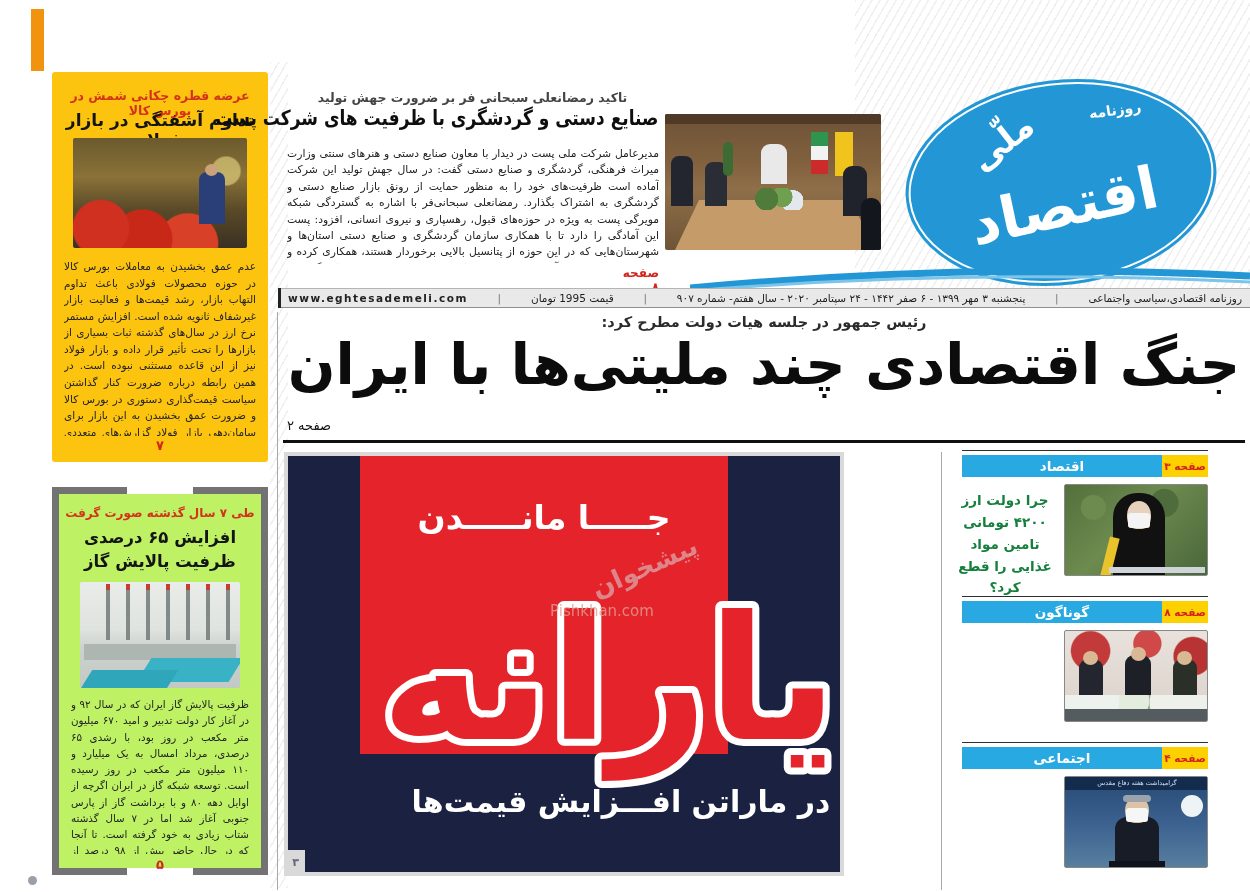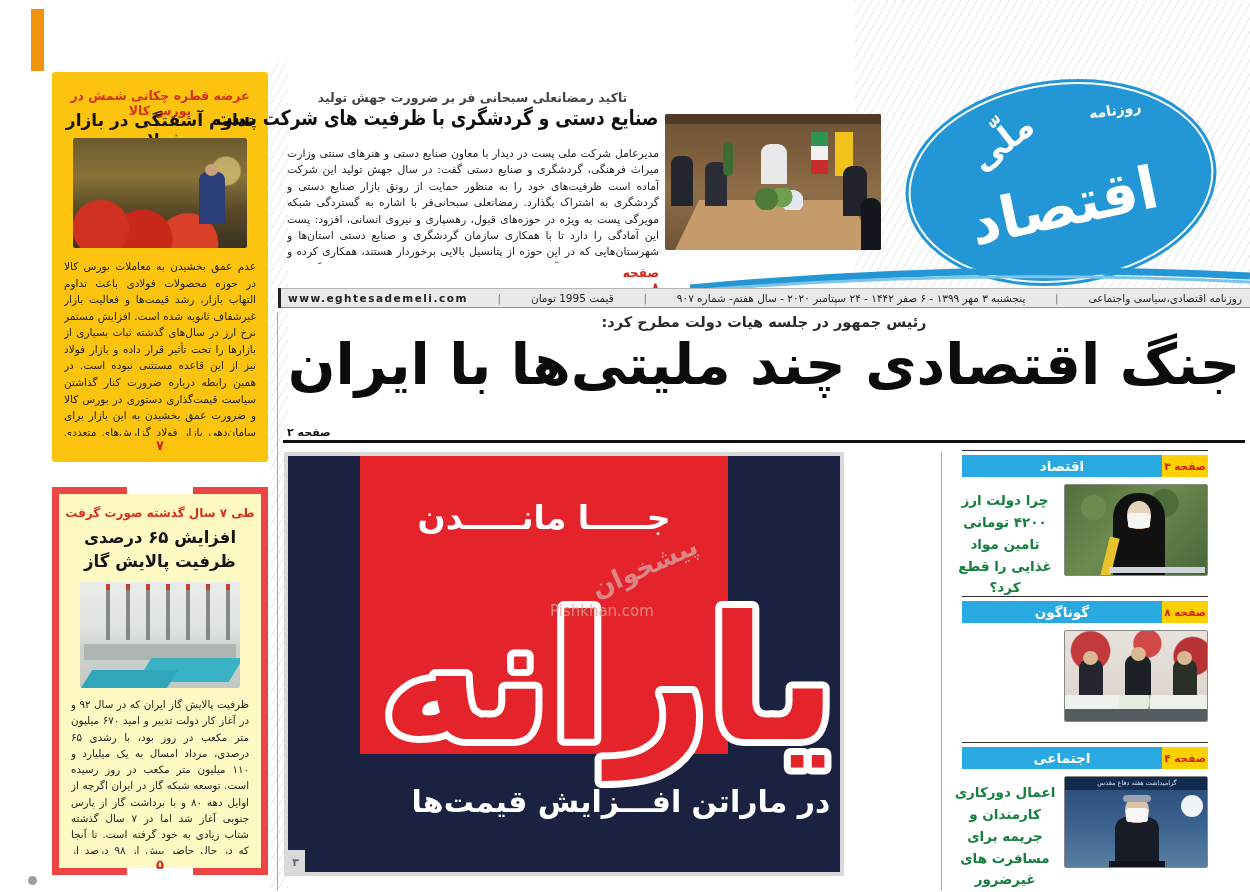--- a/index.html
+++ b/index.html
@@ -12,21 +12,21 @@
   .just { text-align:justify; }
 
   
   .ybox { background:#fcc40f; border-radius:3px; }
   .ybox .kicker { color:#d4321c; font-weight:bold; font-size:12.5px; }
   .ybox .head { color:#141414; font-weight:bold; font-size:17px; }
   .smallbody { font-size:10.5px; line-height:1.58; color:#222; }
   .pgnum { color:#d4231c; font-weight:bold; font-size:13px; }
 
   
-  .bframe { background:#fef9c3; border:7px solid #ef4444; }
+  .bframe { background:#bef264; border:7px solid #737373; }
   .bgap { background:#fff; height:7px; }
 
   
   .ph { overflow:hidden; border-radius:2px; }
 
   
   .infobar { background:#e9e9e9; border-top:1px solid #b5b5b5; border-bottom:1px solid #8f8f8f;
              display:flex; flex-direction:row; align-items:center; direction:rtl;
              font-size:10.5px; color:#1c1c1c; justify-content:space-between; padding:0 8px 0 10px; }
   .infobar .sep { color:#777; padding:0 6px; }
@@ -140,21 +140,21 @@
     <span class="sep">|</span>
     <span>قیمت 1995 تومان</span>
     <span class="sep">|</span>
     <span class="latin">www.eghtesademeli.com</span>
   </div>
   <div class="abs" style="left:278px;top:288px;width:3px;height:20px;background:#222"></div>
 
   <div class="abs" style="left:283px;top:310px;width:962px;height:130px">
     <div class="abs mainkicker center" style="left:0;top:4px;width:962px">رئیس جمهور در جلسه هیات دولت مطرح کرد:</div>
     <div class="abs mainhead center" style="left:0;top:22px;width:962px">جنگ اقتصادی چند ملیتی‌ها با ایران</div>
-    <div class="abs" style="left:4px;top:116px;font-size:11px;font-weight:bold;color:#111">صفحه ۲</div>
+    <div class="abs" style="left:4px;top:108px;font-size:13px;font-weight:normal;color:#111">صفحه ۲</div>
   </div>
   <div class="abs" style="left:283px;top:440px;width:962px;height:3px;background:#101010"></div>
 
   <div class="abs vline" style="left:277px;top:312px;height:578px"></div>
   <div class="abs vline" style="left:941px;top:452px;height:438px"></div>
 
   <div class="abs featframe" style="left:284px;top:452px;width:560px;height:424px">
     <div class="featinner">
       <div class="abs" style="left:72px;top:0;width:368px;height:298px;background:#e5232b"></div>
       <div class="abs featline1 center" style="left:72px;top:42px;width:368px">جـــــا مانـــــدن</div>
@@ -212,21 +212,20 @@
       <div class="abs" style="left:0;top:78px;width:144px;height:14px;background:#555c60"></div>
     </div>
   </div>
 
   <div class="abs" style="left:950px;top:742px;width:258px;height:138px">
     <div class="thinline abs" style="left:12px;top:0;width:246px"></div>
     <div class="abs sechead" style="left:12px;top:5px;width:246px;height:22px">
       <span class="tab">صفحه ۴</span>
       <span class="cat">اجتماعی</span>
     </div>
-    <div class="abs secheadline center" style="left:2px;top:40px;width:106px">اعمال دورکاری کارمندان و جریمه برای مسافرت های غیرضرور</div>
     <div class="abs ph" style="left:114px;top:34px;width:144px;height:92px;border:1px solid #888;background:linear-gradient(180deg,#274a74 0%,#3d6392 55%,#587f9e 100%)">
       <div class="abs" style="left:0;top:0;width:144px;height:13px;background:#132c4e;color:#cfe0f2;font-size:6.5px;text-align:center;line-height:13px;direction:rtl">گرامیداشت هفته دفاع مقدس</div>
       <div class="abs" style="left:116px;top:18px;width:22px;height:22px;background:#eef3f6;border-radius:50%"></div>
       <div class="abs" style="left:50px;top:40px;width:44px;height:52px;background:#181c26;border-radius:12px 12px 0 0"></div>
       <div class="abs" style="left:60px;top:20px;width:24px;height:26px;background:#dcc3a8;border-radius:50% 50% 42% 42%"></div>
       <div class="abs" style="left:61px;top:31px;width:22px;height:14px;background:#f6f6f6;border-radius:3px"></div>
       <div class="abs" style="left:58px;top:18px;width:28px;height:7px;background:#9aa2ac;border-radius:4px"></div>
       <div class="abs" style="left:44px;top:84px;width:56px;height:8px;background:#10131b"></div>
     </div>
   </div>

